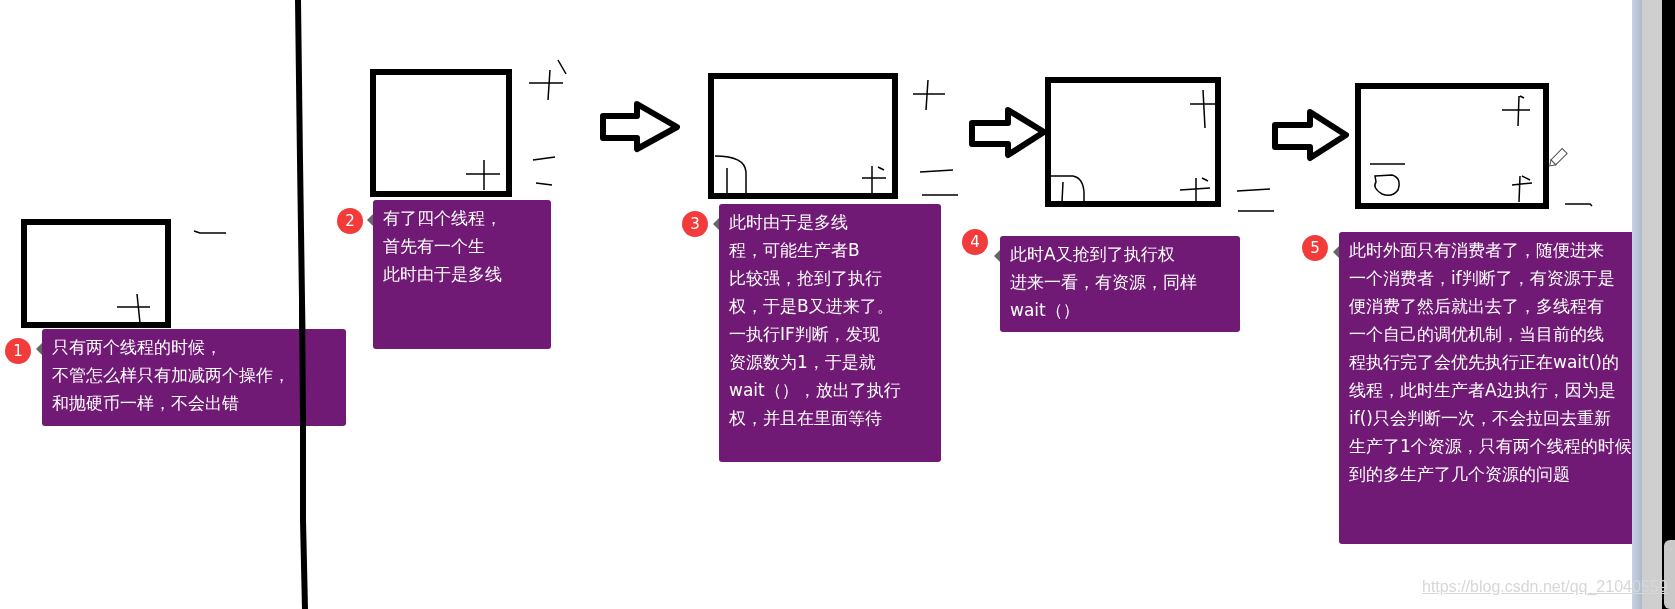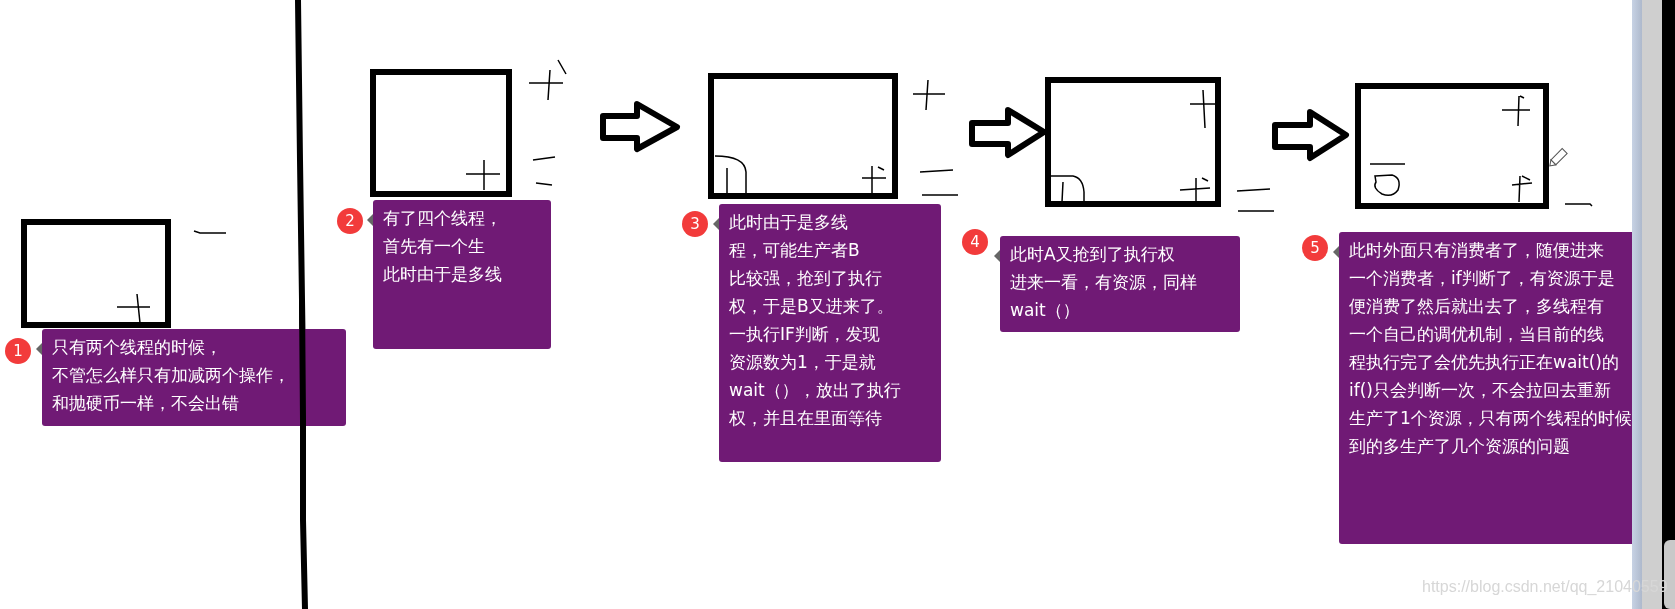--- a/index.html
+++ b/index.html
@@ -35,21 +35,21 @@
   }
   .scroll-edge {
     position: absolute; left: 1662px; top: 0; width: 13px; height: 609px; background: #000;
   }
   .scroll-knob {
     position: absolute; left: 1664px; top: 540px; width: 11px; height: 69px;
     background: #c9c9c9; border-radius: 6px 0 0 6px;
   }
   .watermark {
     position: absolute; left: 1422px; top: 578px; font-size: 16px;
-    color: #d7d7d7; font-family: "Liberation Sans", sans-serif; white-space: nowrap;
+    color: #d7d7d7; font-family: "Liberation Sans", sans-serif; white-space: nowrap; text-decoration: underline;
   }
 </style>
 </head>
 <body>
 
 <div class="canvas">
 
   <svg class="drawing" width="1675" height="609" viewBox="0 0 1675 609">
 
     <path d="M298 0 L300 160 L302 300 L303 420 L303 520 L305 609" stroke="#000" stroke-width="6" fill="none"></path>
@@ -137,20 +137,21 @@
     <span class="line">wait（）</span>
   </div>
 
   <div class="badge" style="left:1302px; top:235px;">5</div>
   <div class="tip" style="left:1339px; top:232px; width:300px; height:312px;">
     <span class="line">此时外面只有消费者了，随便进来</span>
     <span class="line">一个消费者，if判断了，有资源于是</span>
     <span class="line">便消费了然后就出去了，多线程有</span>
     <span class="line">一个自己的调优机制，当目前的线</span>
     <span class="line">程执行完了会优先执行正在wait()的</span>
+    <span class="line">线程，此时生产者A边执行，因为是</span>
     <span class="line">if()只会判断一次，不会拉回去重新</span>
     <span class="line">生产了1个资源，只有两个线程的时候</span>
     <span class="line">到的多生产了几个资源的问题</span>
   </div>
 
   <svg class="drawing" width="1675" height="609" viewBox="0 0 1675 609" style="pointer-events:none">
     <path d="M302 300 L303 420 L303 520" stroke="#000" stroke-width="6" fill="none"></path>
   </svg>
 
   <div class="scroll-track"></div>

